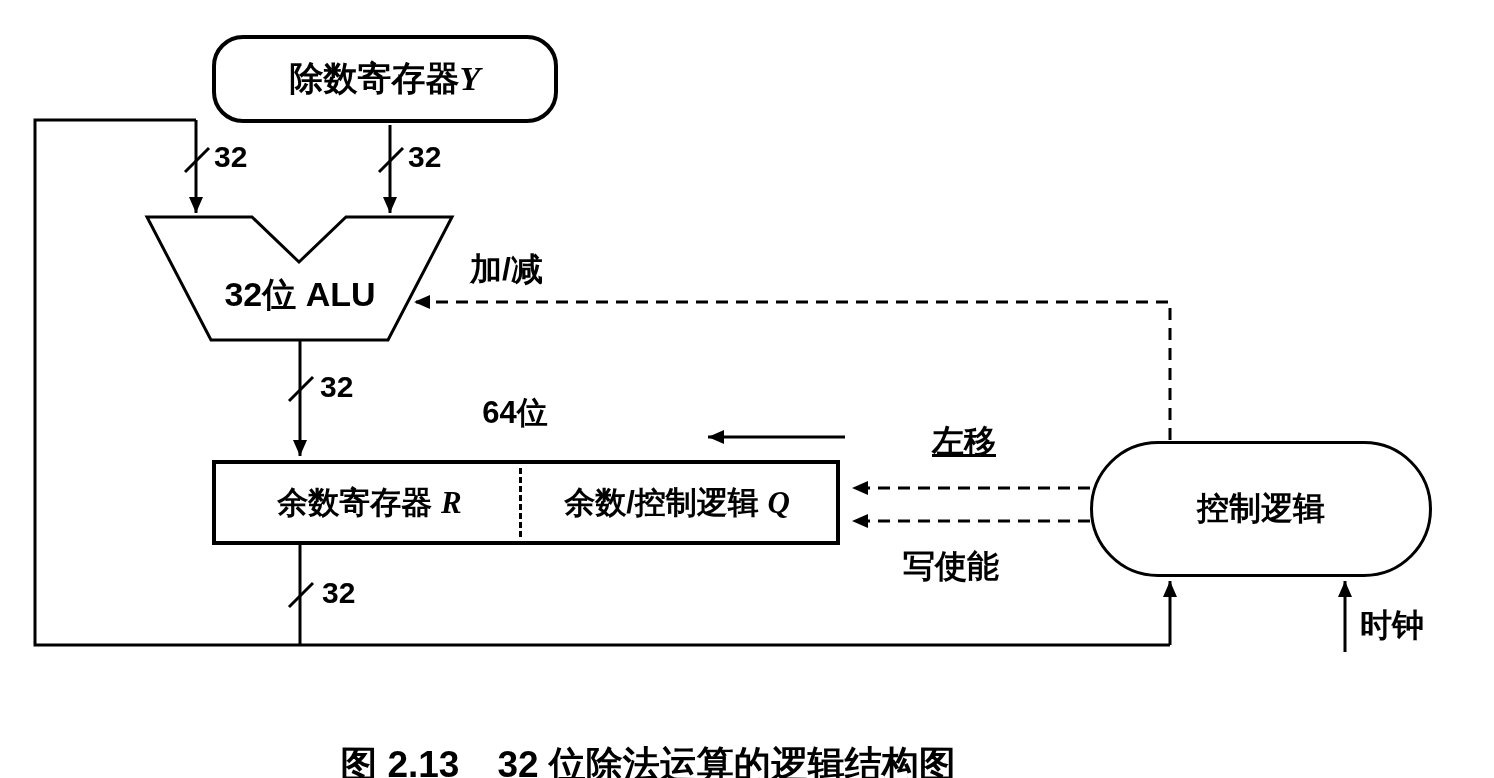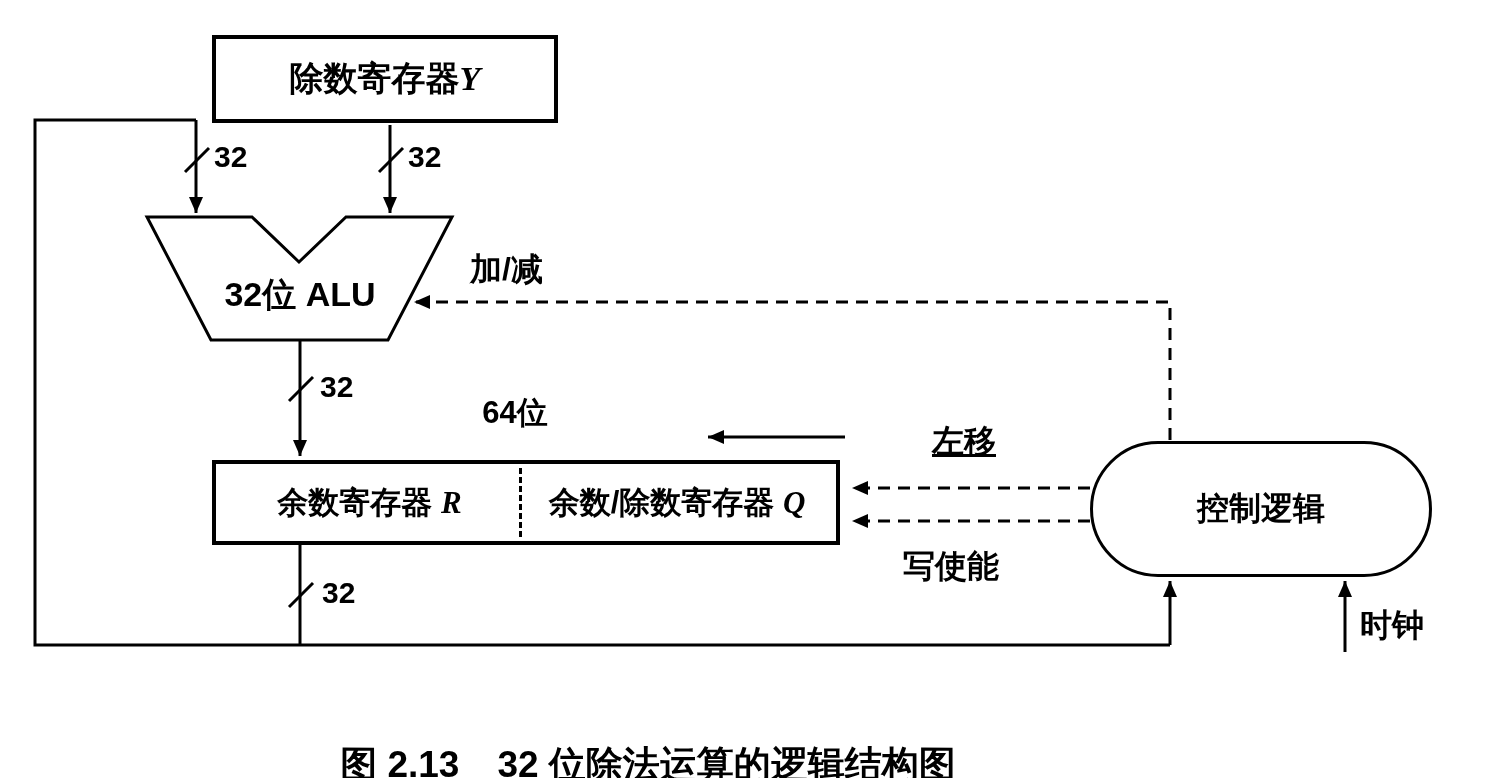--- a/index.html
+++ b/index.html
@@ -13,21 +13,21 @@
   }
   #wires{position:absolute;left:0;top:0;width:1494px;height:778px;}
   .box{
     position:absolute;box-sizing:border-box;
     border:4px solid #000;background:#fff;
     display:flex;align-items:center;justify-content:center;
     font-weight:bold;
   }
   .lbl{position:absolute;font-weight:bold;white-space:nowrap;}
   .var{font-family:"Liberation Serif", serif;font-style:italic;font-weight:bold;}
-  #divisor-register{left:212px;top:35px;width:346px;height:88px;font-size:34px;}
+  #divisor-register{left:212px;top:35px;width:346px;height:88px;font-size:34px;border-radius:31px;}
   #register-box{left:212px;top:460px;width:628px;height:85px;font-size:31px;padding:4px;}
   #register-box .cell{height:100%;display:flex;align-items:center;justify-content:center;box-sizing:border-box;}
   #cell-r{width:302px;border-right:3px dashed #000;}
   #cell-q{flex:1;}
   #control-stadium{
     left:1090px;top:441px;width:342px;height:136px;
     border:3px solid #000;border-radius:68px;
     flex-direction:row;font-size:32px;line-height:1.3;
   }
   .buswidth{font-size:30px;}
@@ -93,21 +93,21 @@
   <div class="lbl buswidth" style="left:214px;top:140px;">32</div>
   <div class="lbl buswidth" style="left:408px;top:140px;">32</div>
   <div class="lbl buswidth" style="left:320px;top:370px;">32</div>
   <div class="lbl buswidth" style="left:322px;top:576px;">32</div>
 
   <div class="box" id="register-box">
     <div class="cell" id="cell-r">
       <span><span>余数寄存器 </span><span class="var">R</span></span>
     </div>
     <div class="cell" id="cell-q">
-      <span><span>余数/除数寄存器 </span><span class="var">Q</span></span>
+      <span><span>余数/控制逻辑 </span><span class="var">Q</span></span>
     </div>
   </div>
 
   <div class="lbl" id="shiftleft-label">左移</div>
   <div class="lbl" id="writeenable-label">写使能</div>
 
   <div class="box" id="control-stadium">
     <span>控制逻辑</span>
   </div>
 

